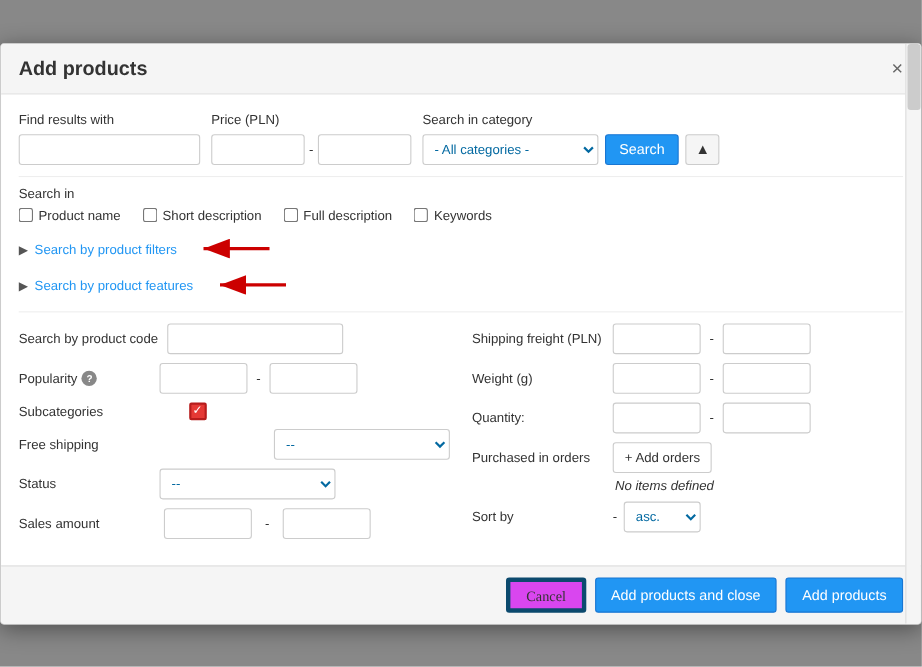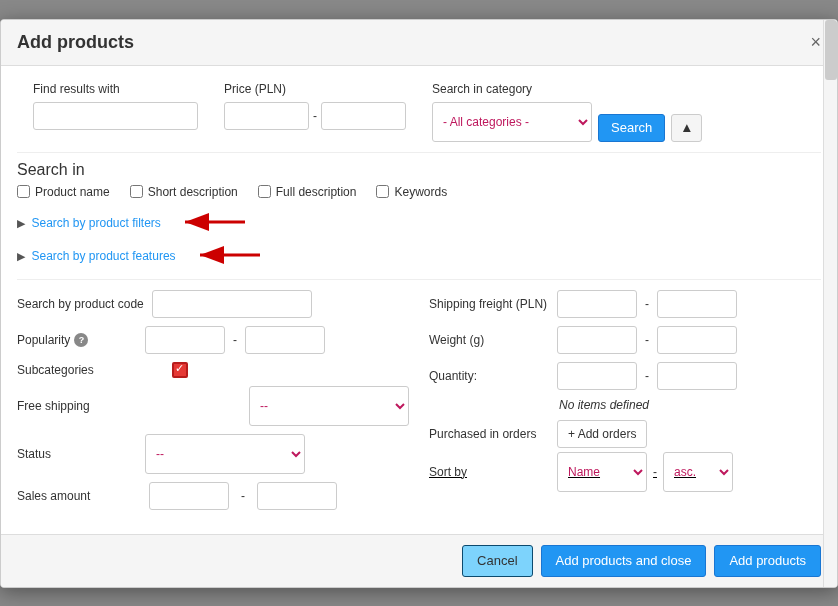--- a/index.html
+++ b/index.html
@@ -59,21 +59,20 @@
       align-items: flex-start;
       margin-bottom: 10px;
       flex-wrap: wrap;
       gap: 10px;
     }
 
     .field-group {
       display: flex;
       flex-direction: column;
       gap: 4px;
-      margin-left: 16px;
     }
 
     .field-label {
       font-size: 12px;
       color: #333;
       margin-bottom: 2px;
     }
 
     input[type="text"], input[type="number"] {
       border: 1px solid #ccc;
@@ -107,22 +106,22 @@
       display: flex;
       align-items: flex-end;
       gap: 6px;
     }
 
     select {
       border: 1px solid #ccc;
       border-radius: 3px;
       padding: 4px 6px;
       font-size: 12px;
-      height: 40px;
-      color: #be185d;
+      height: 28px;
+      color: #0369a1;
       background: #fff;
     }
 
     .category-select {
       width: 160px;
     }
 
     .btn {
       border-radius: 3px;
       padding: 5px 12px;
@@ -151,21 +150,21 @@
       cursor: pointer;
       border-radius: 3px;
     }
 
     
     .search-in-section {
       margin-bottom: 10px;
     }
 
     .search-in-label {
-      font-size: 16px;
+      font-size: 12px;
       color: #333;
       margin-bottom: 6px;
     }
 
     .checkbox-row {
       display: flex;
       gap: 20px;
       align-items: center;
       margin-bottom: 8px;
     }
@@ -303,28 +302,29 @@
       width: 12px;
       background: #ccc;
       border-radius: 3px;
       position: absolute;
       top: 0;
       height: 60px;
       left: 1px;
     }
 
     .cancel-btn {
-      background: #7dd3fc;
-      border: 1px solid #0c4a6e;
+      background: #d946ef;
+      border: 4px solid #0c4a6e;
       color: #333;
       border-radius: 3px;
       padding: 5px 14px;
       font-size: 13px;
       cursor: pointer;
       height: 32px;
+      font-family: Liberation Serif, serif;
     }
 
     .add-close-btn {
       background: #2196f3;
       border: 1px solid #1976d2;
       color: #fff;
       border-radius: 3px;
       padding: 5px 14px;
       font-size: 13px;
       cursor: pointer;
@@ -521,37 +521,32 @@
           <input type="text" class="short-input" value="" style="">
         </div>
 
         <div class="field-row" style="margin-bottom:8px;">
           <span class="field-row-label">Quantity:</span>
           <input type="text" class="short-input" value="" style="">
           <span style="font-size:12px;color:#333;">-</span>
           <input type="text" class="short-input" value="" style="">
         </div>
 
-        <div class="field-row" style="margin-bottom:8px; padding-left:130px;">
-          <span class="no-items">No items defined</span>
-        </div>
-
         <div class="field-row" style="margin-bottom:4px;">
           <span class="field-row-label">Purchased in orders</span>
           <button class="add-orders-btn">+ Add orders</button>
         </div>
 
-        <div class="field-row" style="margin-bottom:8px;text-decoration:underline;">
+        <div class="field-row" style="margin-bottom:8px; padding-left:130px;">
+          <span class="no-items">No items defined</span>
+        </div>
+
+        <div class="field-row" style="margin-bottom:8px;">
           <span class="field-row-label">Sort by</span>
           <div class="sort-row">
-            <select style="width:90px;">
-              <option>Name</option>
-              <option>Price</option>
-              <option>Code</option>
-            </select>
             <span style="font-size:12px;color:#333;">-</span>
             <select style="width:70px;">
               <option>asc.</option>
               <option>desc.</option>
             </select>
           </div>
         </div>
       </div>
 
     </div>

